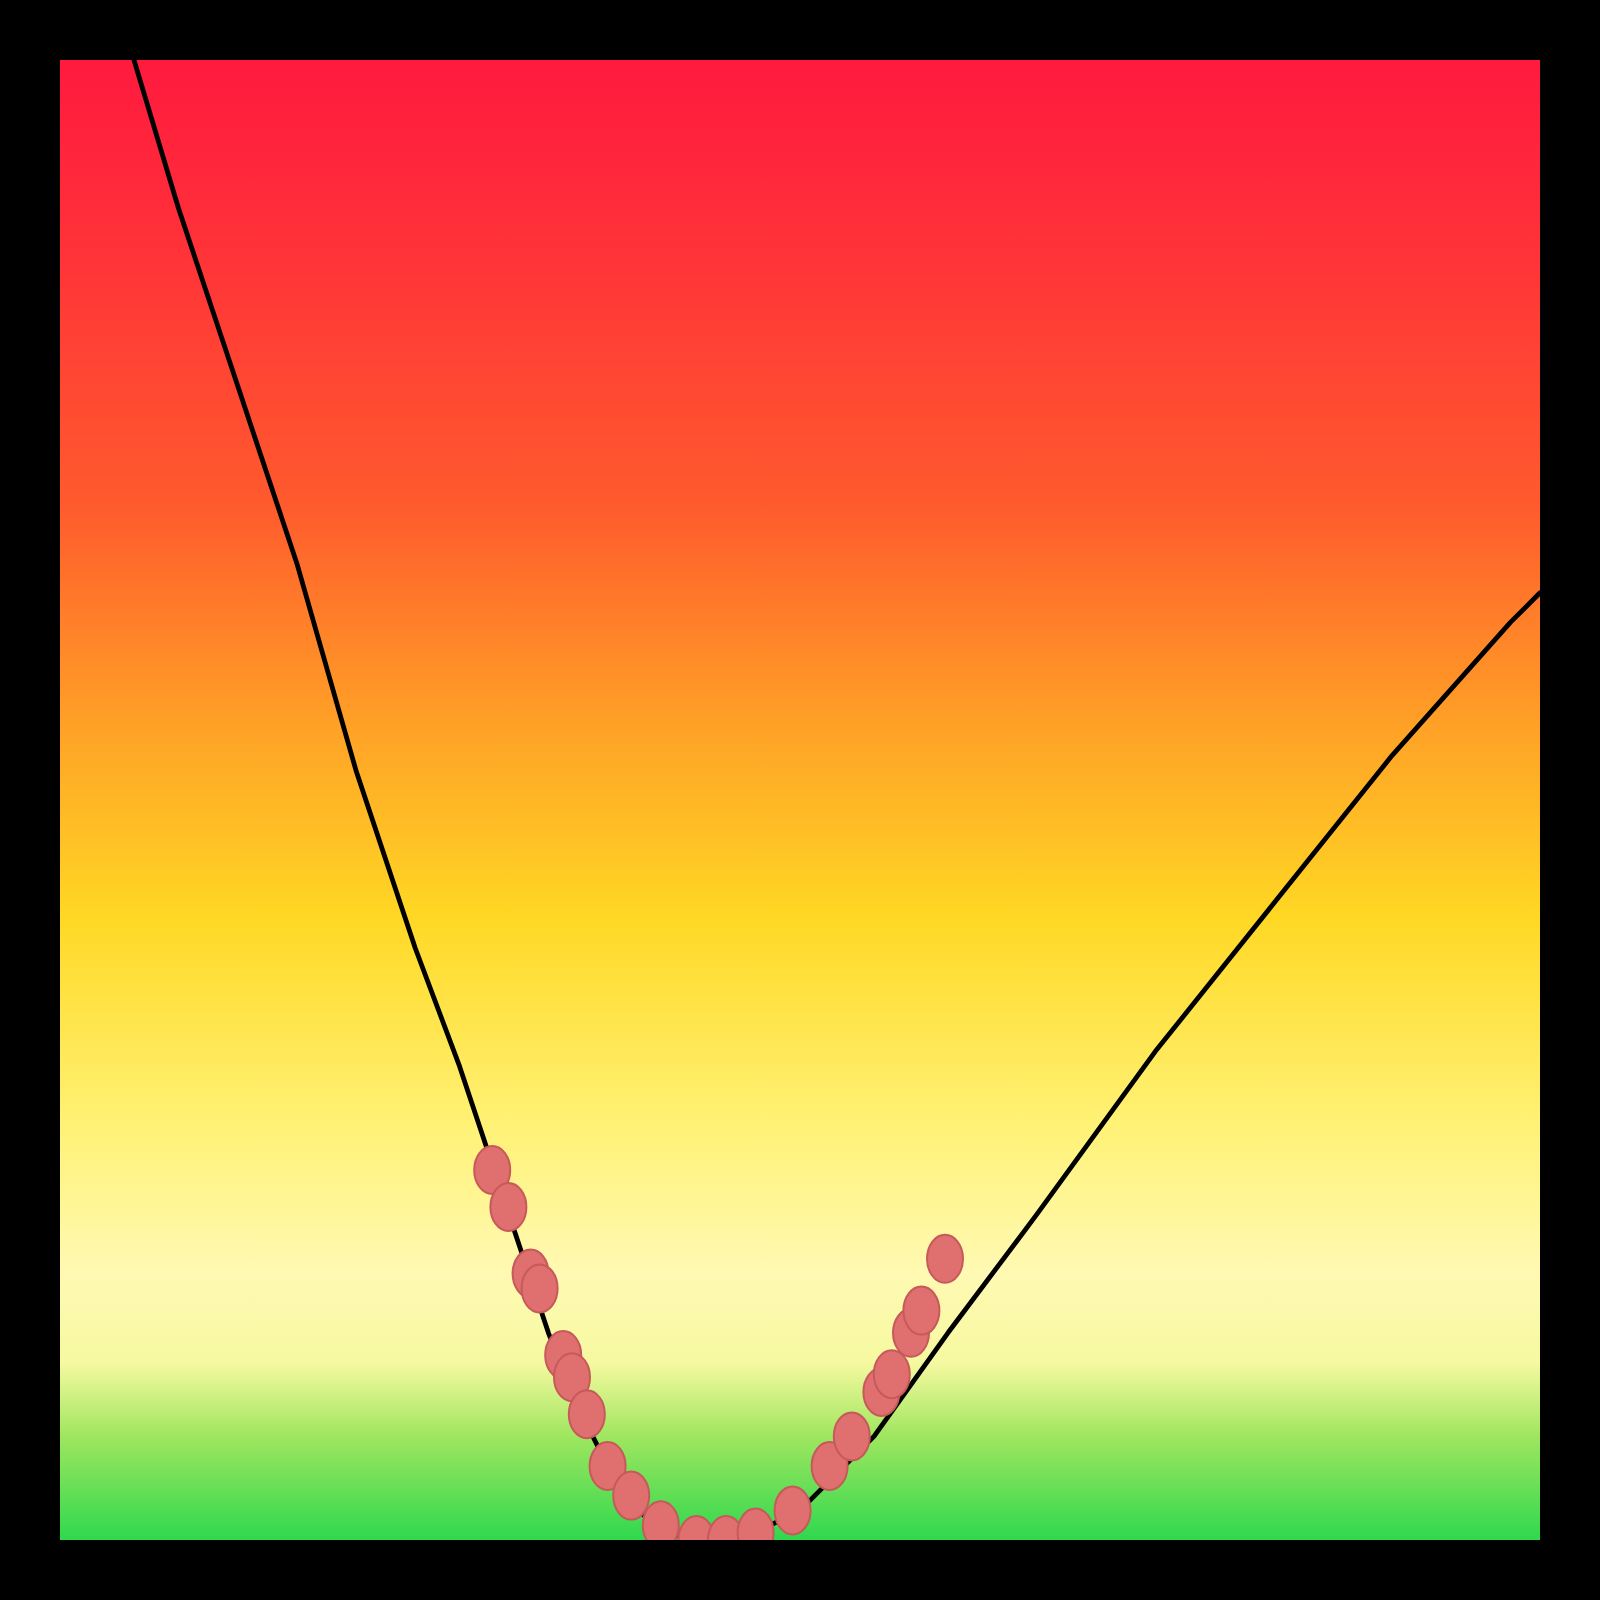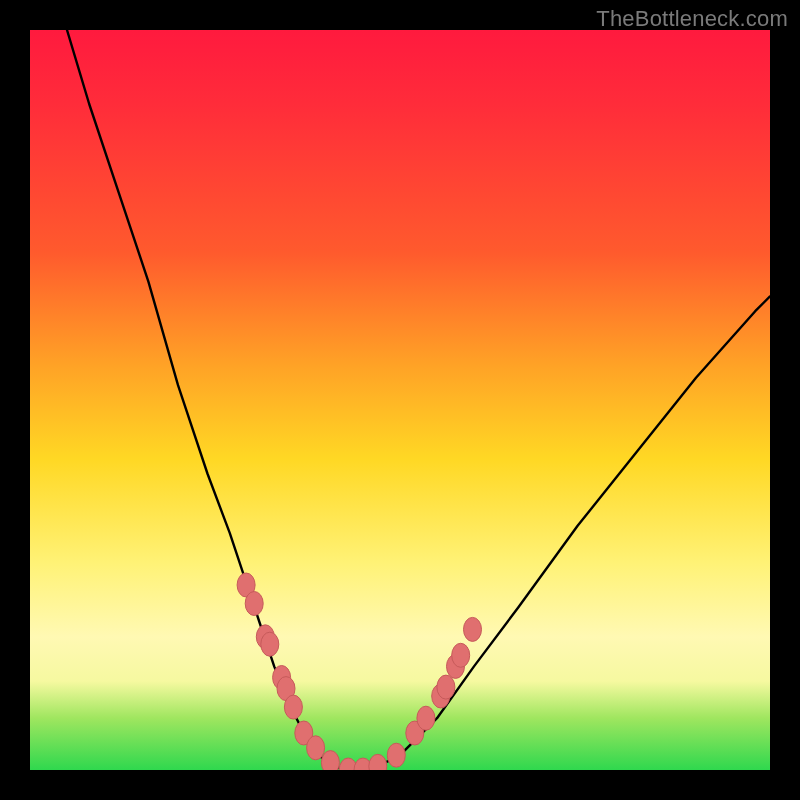--- a/index.html
+++ b/index.html
@@ -52,21 +52,20 @@
     left: 0;
     top: 0;
     width: 740px;
     height: 740px;
   }
 </style>
 </head>
 <body>
 
 <div class="frame">
-  <div class="watermark">TheBottleneck.com</div>
 
   <div class="plot">
     <svg class="overlay" viewBox="0 0 740 740" preserveAspectRatio="none">
       <path id="curve-path" fill="none" stroke="#000000" stroke-width="2.4" stroke-linecap="round" stroke-linejoin="round" d="M37.0 0.0 L59.2 74.0 L88.8 162.8 L118.4 251.6 L148.0 355.2 L177.6 444.0 L199.8 503.2 L214.6 547.6 L229.4 592.0 L244.2 636.4 L259.0 673.4 L273.8 703.0 L288.6 725.2 L303.4 736.3 L318.2 740.0 L333.0 740.0 L347.8 736.3 L370.0 725.2 L407.0 688.2 L444.0 636.4 L488.4 577.2 L547.6 495.8 L606.8 421.8 L666.0 347.8 L725.2 281.2 L740.0 266.4"></path>
       <g id="markers-group">
           <ellipse cx="216.1" cy="555.0" rx="9" ry="12" fill="#e06f6f" stroke="#c65a5a" stroke-width="1"></ellipse>
           <ellipse cx="224.2" cy="573.5" rx="9" ry="12" fill="#e06f6f" stroke="#c65a5a" stroke-width="1"></ellipse>
           <ellipse cx="235.3" cy="606.8" rx="9" ry="12" fill="#e06f6f" stroke="#c65a5a" stroke-width="1"></ellipse>
           <ellipse cx="239.8" cy="614.2" rx="9" ry="12" fill="#e06f6f" stroke="#c65a5a" stroke-width="1"></ellipse>
           <ellipse cx="251.6" cy="647.5" rx="9" ry="12" fill="#e06f6f" stroke="#c65a5a" stroke-width="1"></ellipse>

